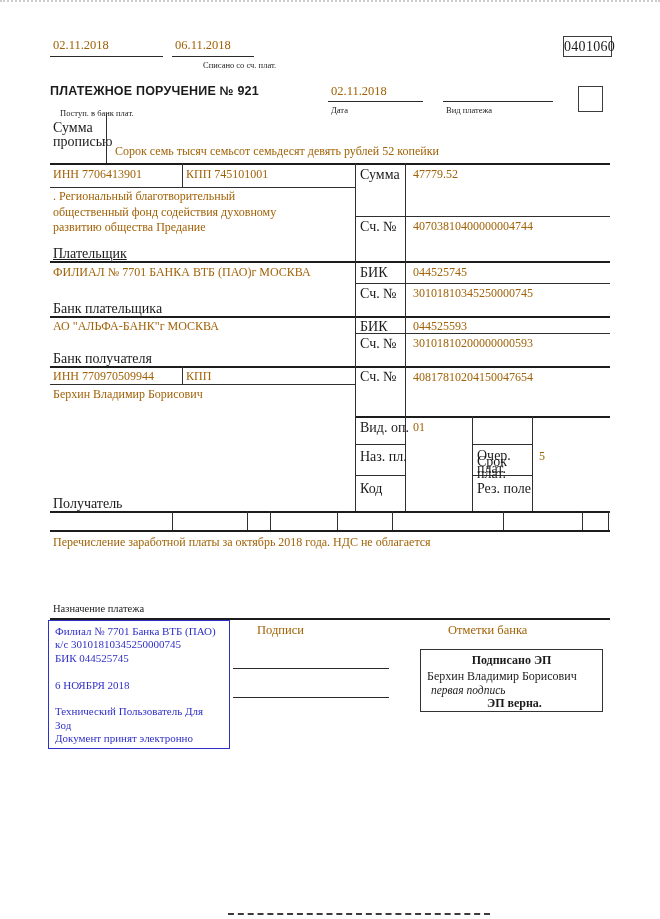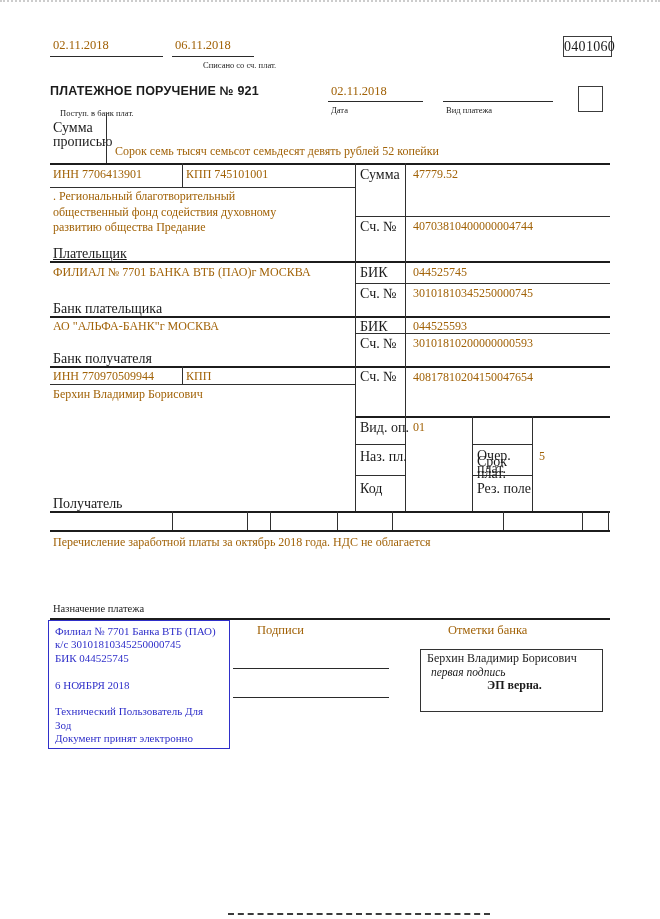--- a/index.html
+++ b/index.html
@@ -157,18 +157,19 @@
     <div class="stamp-line"></div>
     <div class="stamp-line">Технический Пользователь Для</div>
     <div class="stamp-line">Зод</div>
     <div class="stamp-line">Документ принят электронно</div>
   </div>
 
   <div class="underline" style="left:233px;top:650px;width:156px;height:18px;"></div>
   <div class="underline" style="left:233px;top:679px;width:156px;height:18px;"></div>
 
   <div class="epbox">
+    <div class="ep-title">Подписано ЭП</div>
     <div class="ep-name">Берхин Владимир Борисович</div>
     <div class="ep-note">первая подпись</div>
     <div class="ep-verdict">ЭП верна.</div>
   </div>
 
 </div>
 
 </body></html>

